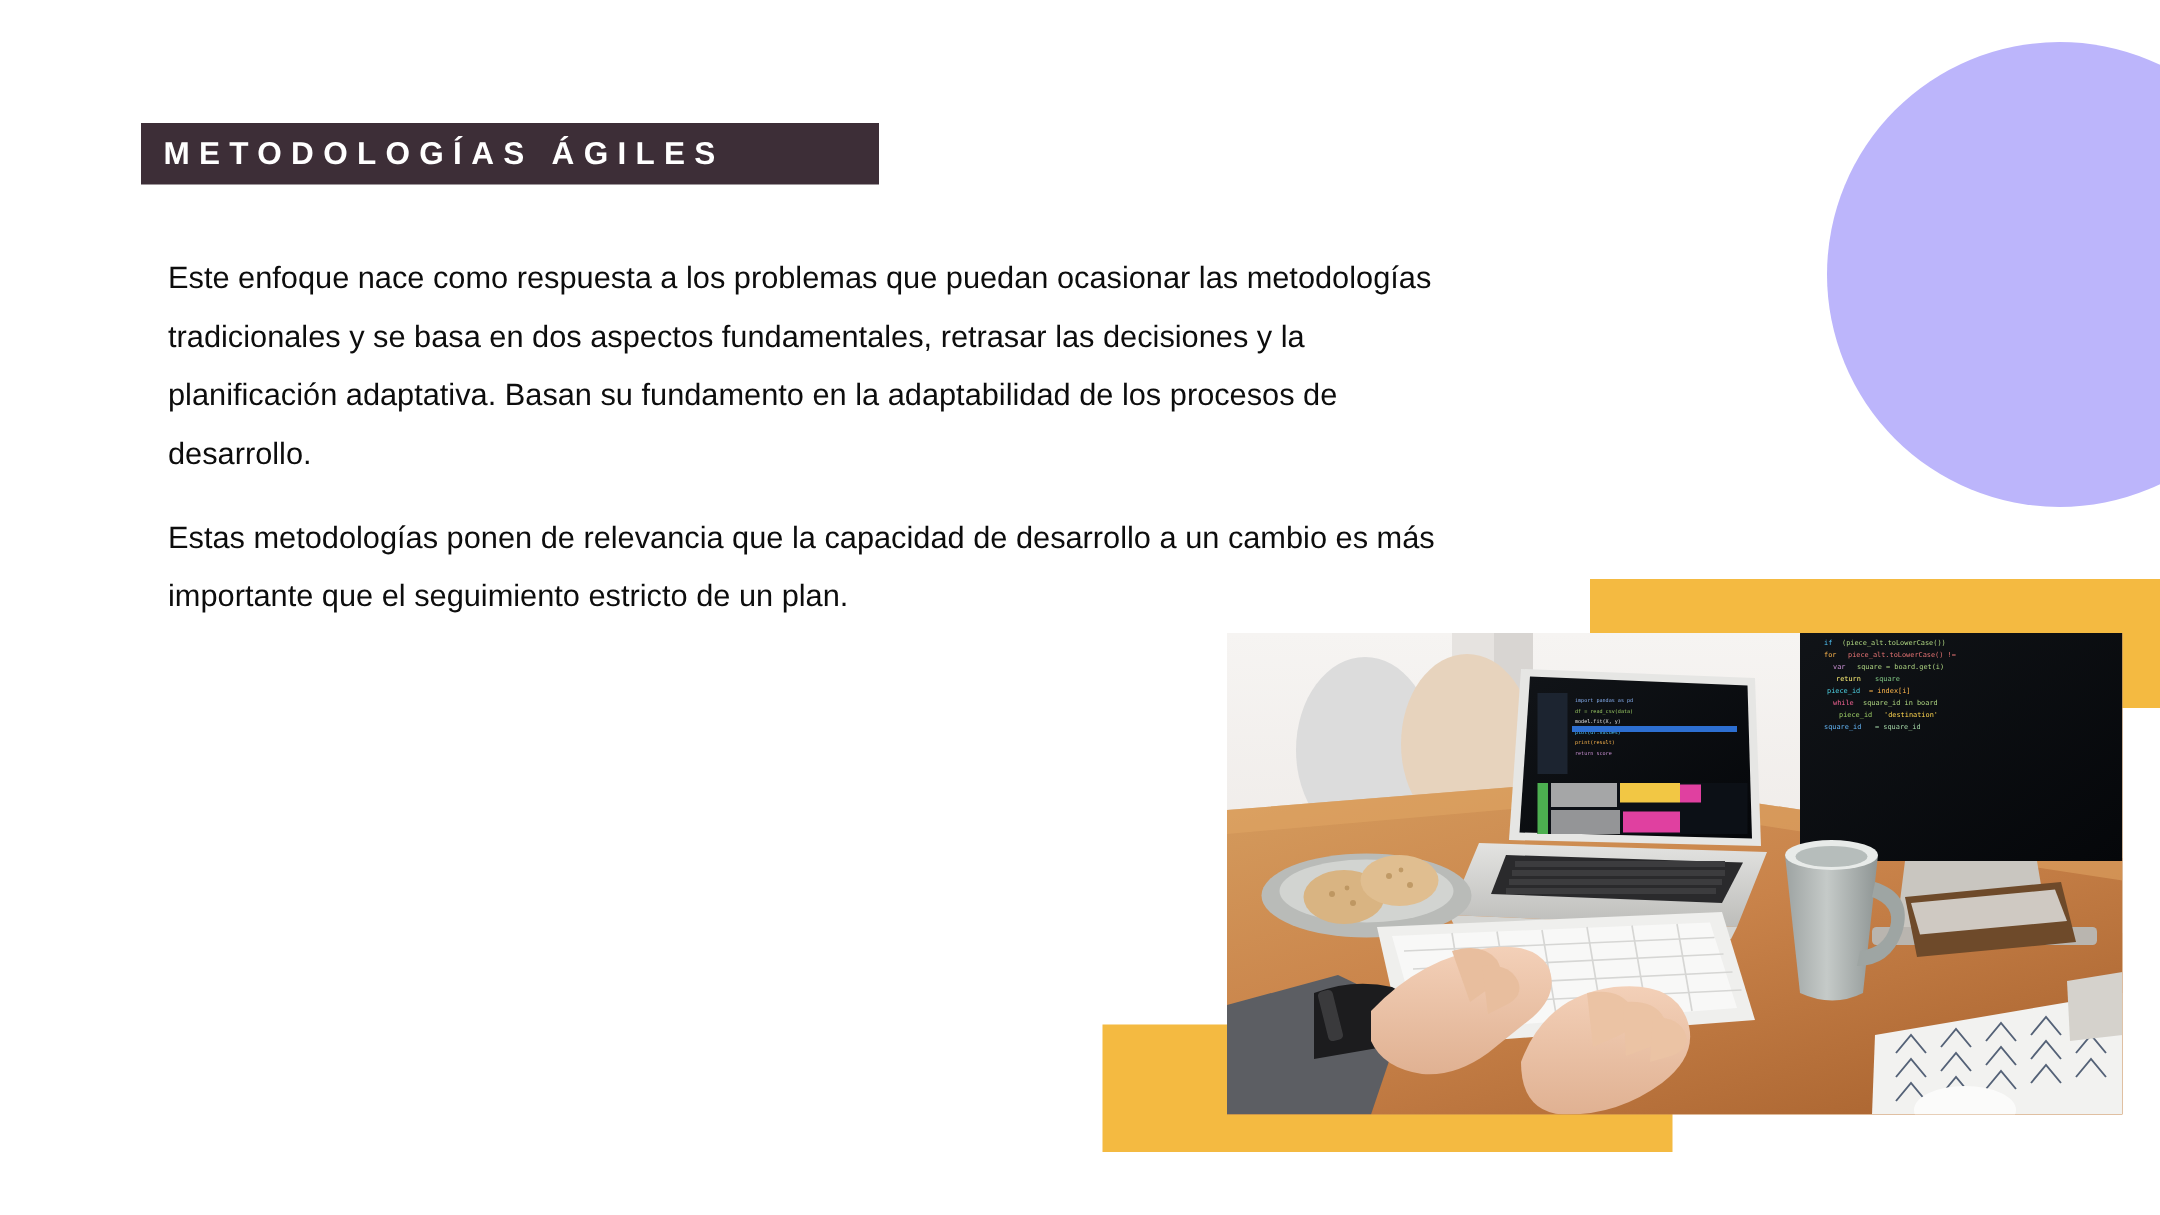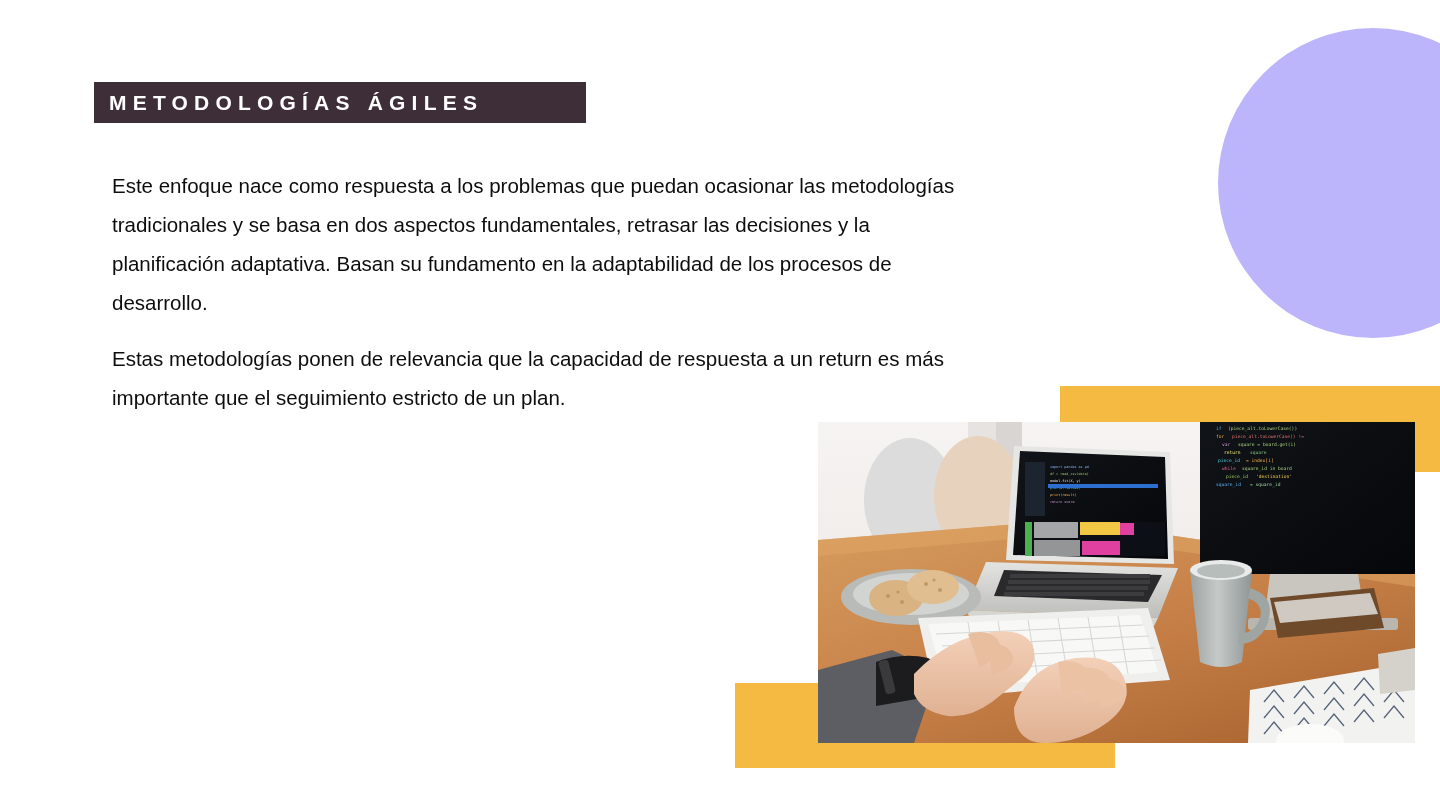--- a/index.html
+++ b/index.html
@@ -262,16 +262,16 @@
       </g>
     </svg>
   </div>
 
   <div class="title-bar">
     <span class="title-text">METODOLOGÍAS ÁGILES</span>
   </div>
 
   <div class="body-copy">
     <p class="para p1">Este enfoque nace como respuesta a los problemas que puedan ocasionar las metodologías tradicionales y se basa en dos aspectos fundamentales, retrasar las decisiones y la planificación adaptativa. Basan su fundamento en la adaptabilidad de los procesos de desarrollo.</p>
-    <p class="para p2">Estas metodologías ponen de relevancia que la capacidad de respuesta a un return es más importante que el seguimiento estricto de un plan.</p>
+    <p class="para p2">Estas metodologías ponen de relevancia que la capacidad de desarrollo a un cambio es más importante que el seguimiento estricto de un plan.</p>
   </div>
 
 </div>
 
 </body></html>

